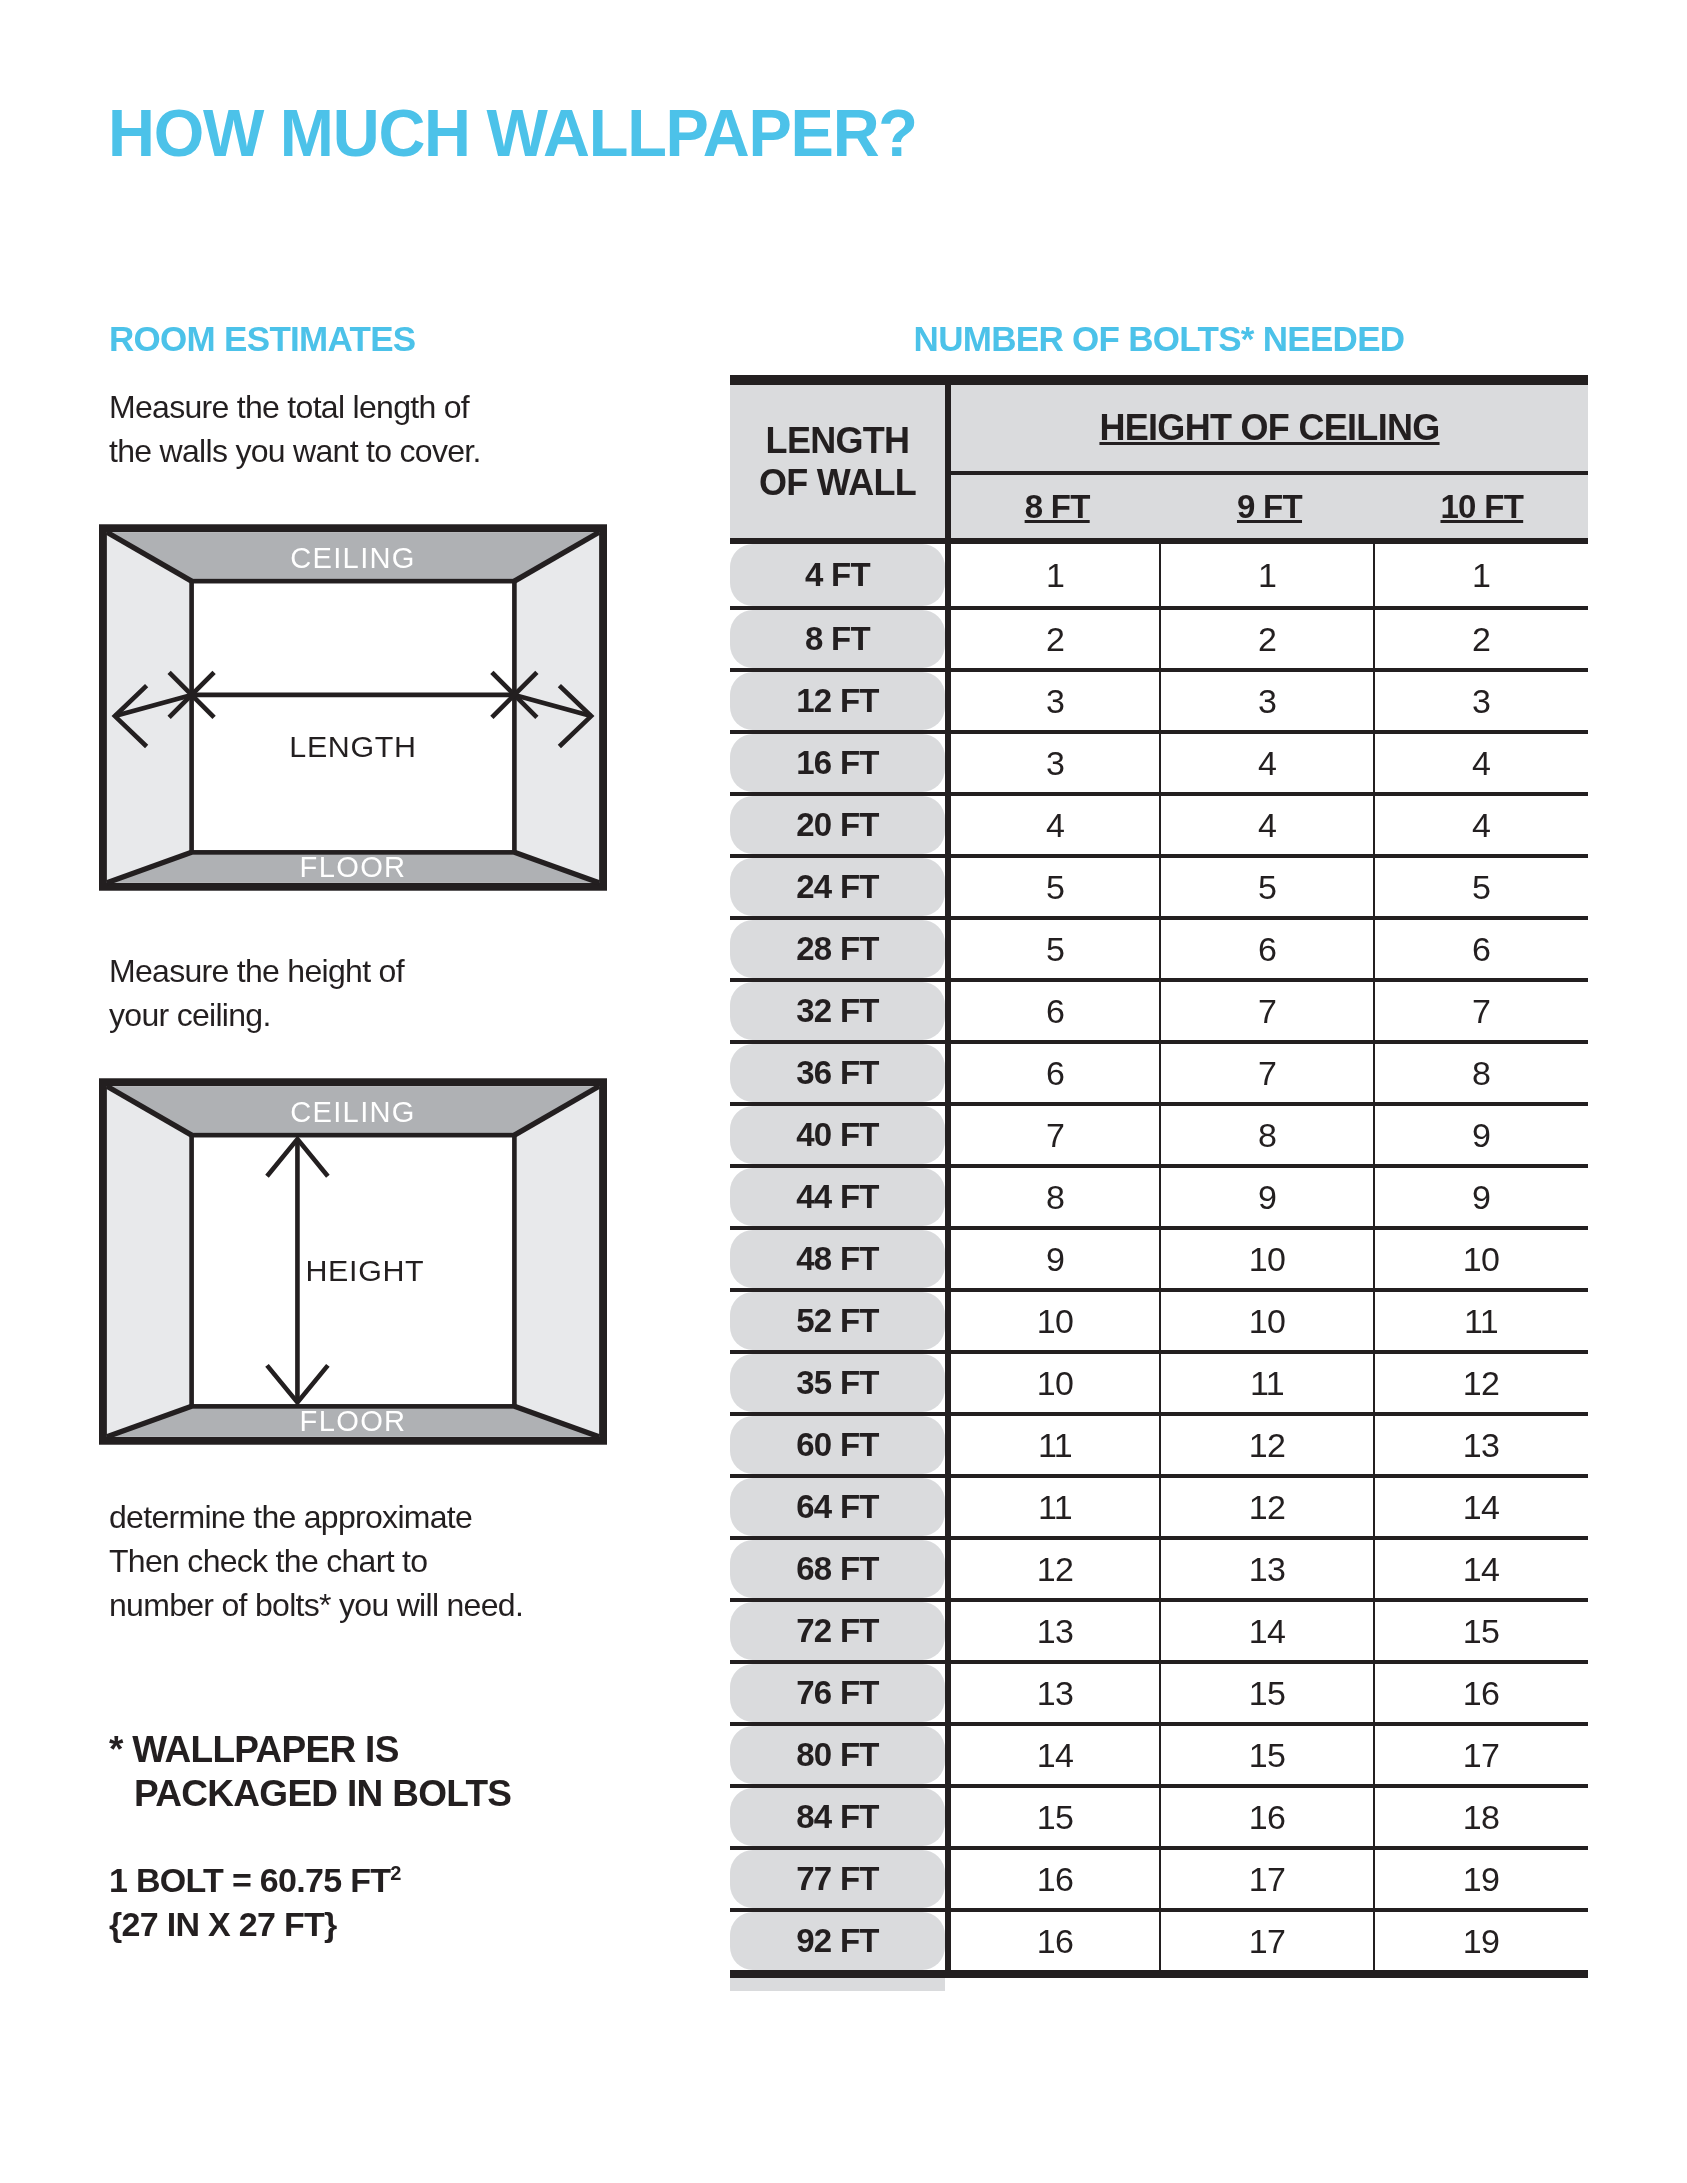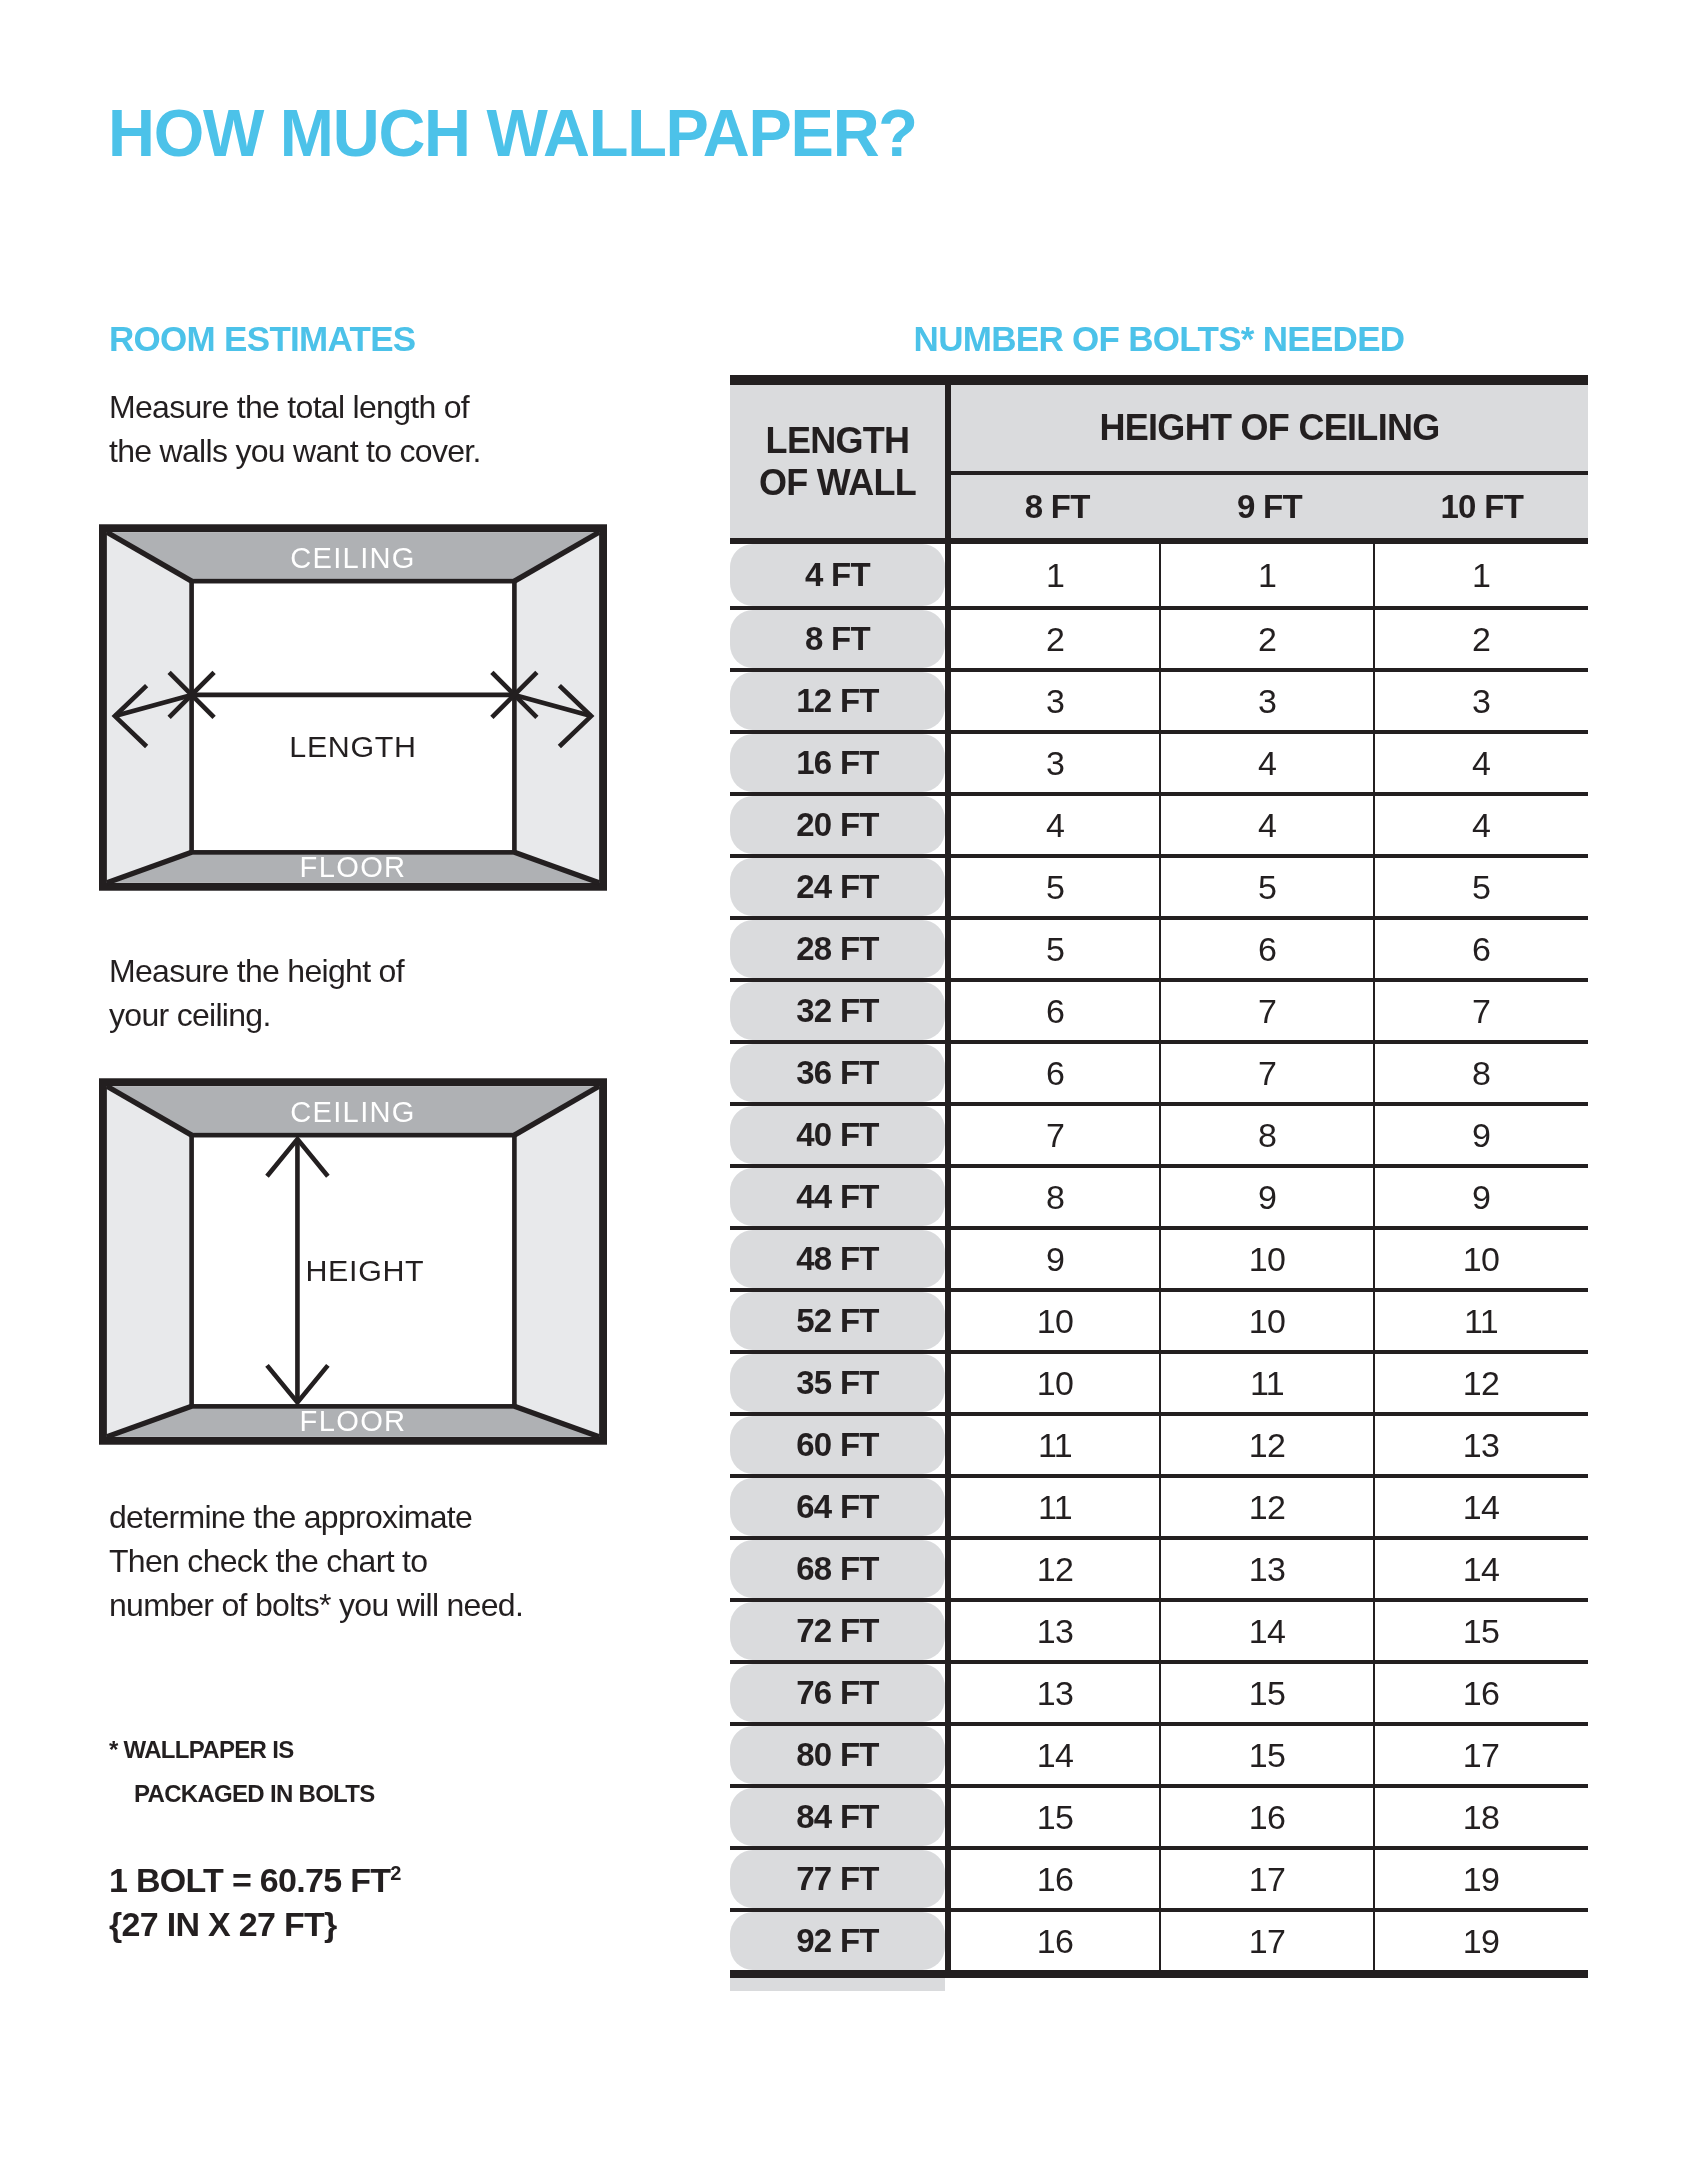--- a/index.html
+++ b/index.html
@@ -31,21 +31,21 @@
   #bolts-heading{left:730px;width:858px;text-align:center;}
   .body-text{
     position:absolute;left:109px;
     font-size:32px;line-height:44px;letter-spacing:-0.7px;color:var(--ink);
   }
   #step1-text{top:385px;}
   #step2-text{top:949px;}
   #step3-text{top:1495px;}
   .footnote{
     position:absolute;left:109px;top:1728px;
-    font-size:24px;line-height:44px;font-weight:bold;letter-spacing:-0.7px;
+    font-size:37px;line-height:44px;font-weight:bold;letter-spacing:-0.7px;
   }
   .footnote .indent{padding-left:25px;}
   .bolt-info{
     position:absolute;left:109px;top:1851px;
     font-size:34px;line-height:44px;font-weight:bold;letter-spacing:-0.7px;
   }
   .bolt-info sup{font-size:20px;vertical-align:super;}
   
   .diagram{position:absolute;left:99px;width:508px;height:367px;}
   #diagram-length{top:524px;}
@@ -57,21 +57,21 @@
   
   .bolt-table{
     position:absolute;left:730px;top:375px;width:858px;
   }
   .topbar{height:10px;background:var(--ink);}
   .thead{display:grid;grid-template-columns:215px 643px;background:var(--table-gray);border-bottom:6px solid var(--ink);}
   .th-left{
     display:flex;flex-direction:column;justify-content:center;align-items:center;
     font-weight:bold;font-size:36px;line-height:42px;letter-spacing:-0.7px;
   }
-  .th-right{border-left:6.6px solid var(--ink);}
+  .th-right{border-left:6.6px solid var(--ink);text-decoration:underline;}
   .th-span{
     height:90px;display:flex;align-items:center;justify-content:center;
     font-weight:bold;font-size:36px;letter-spacing:-0.7px;
     border-bottom:4px solid var(--ink);
   }
   .th-cols{display:grid;grid-template-columns:1fr 1fr 1fr;height:63px;}
   .th-col{display:flex;align-items:center;justify-content:center;font-weight:bold;font-size:33px;letter-spacing:-0.7px;}
   .tbody{border-bottom:8.6px solid var(--ink);}
   .trow{display:grid;grid-template-columns:215px 214px 214px 214px;height:62px;}
   .trow + .trow{border-top:4.6px solid var(--ink);}

